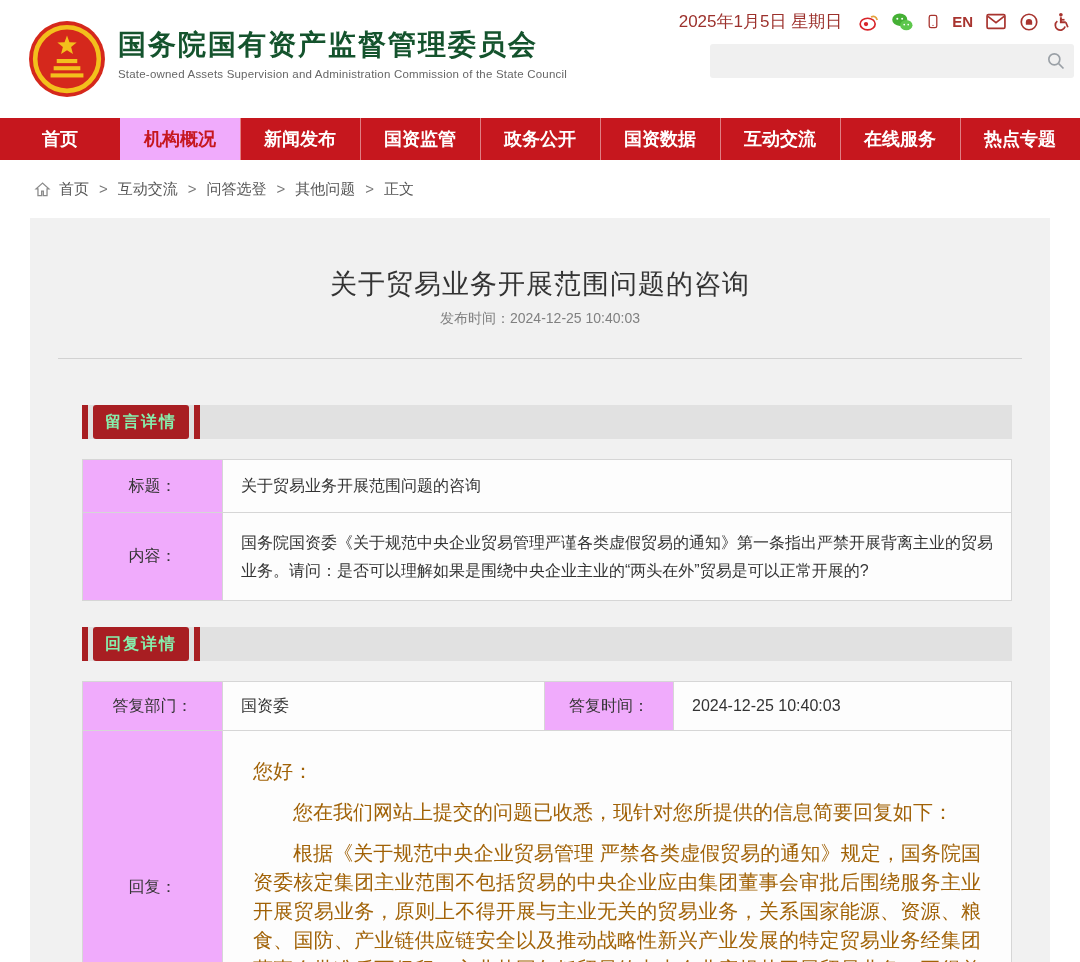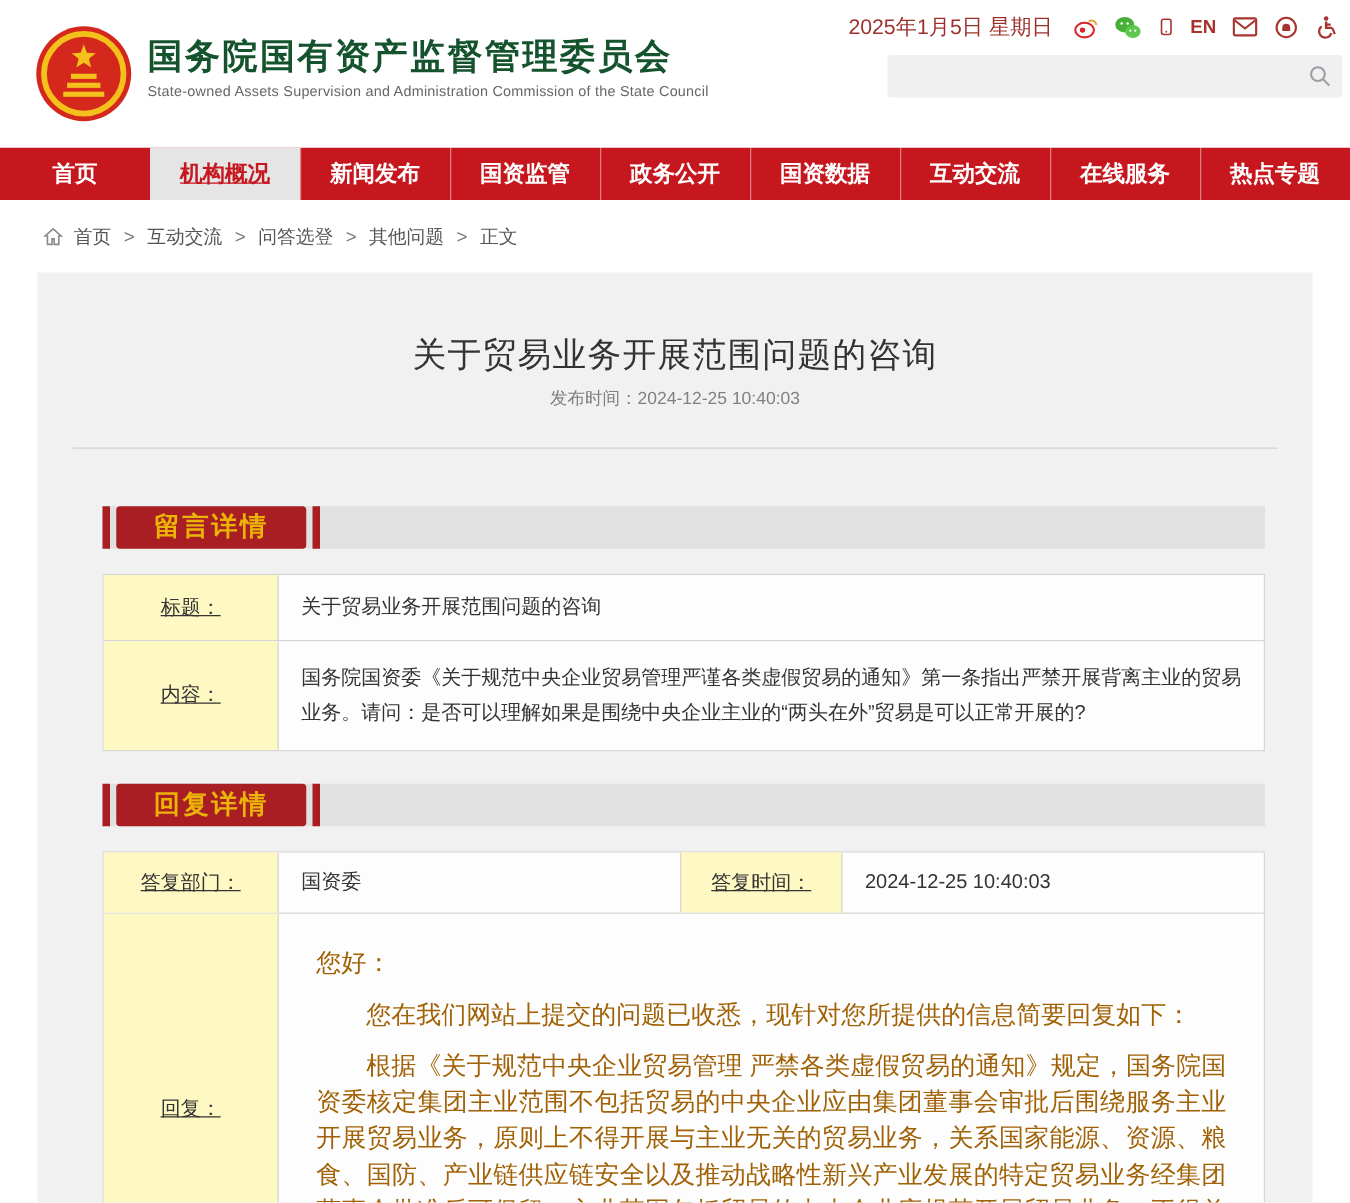--- a/index.html
+++ b/index.html
@@ -24,49 +24,49 @@
   .searchbox input { position:absolute; left:0; top:0; width:100%; height:100%;
     background:transparent; border:none; outline:none; padding:0 38px 0 10px; font-size:14px; color:#333; }
   .search-btn { position:absolute; right:8px; top:7px; cursor:pointer; }
 
   
   .nav { display:flex; width:1080px; height:42px; background:#c6171e; }
   .nav-item { flex:1; text-align:center; line-height:42px; color:#fff; font-size:18px;
     font-weight:bold; cursor:pointer; position:relative; }
   .nav-item + .nav-item::before { content:""; position:absolute; left:0; top:0; bottom:0;
     width:1px; background:rgba(255,255,255,.45); }
-  .nav-item.active { background:#e5e5e5; color:#c6171e;text-decoration:underline; }
+  .nav-item.active { background:#f0abfc; color:#c6171e; }
   .nav-item.active::before { display:none; }
 
   
   .breadcrumb { display:flex; align-items:center; height:58px; padding-left:34px;
     font-size:15px; color:#555; background:#fff; }
   .bc-home { display:inline-flex; margin-right:8px; }
   .bc-item { cursor:pointer; }
   .bc-sep { margin:0 10px; color:#777; }
 
   
   .panel { margin:0 30px; width:1020px; min-height:760px; background:#f1f1f1; padding-bottom:40px; }
   .article-title { padding-top:48px; text-align:center; font-size:27px; font-weight:500;
     color:#333; letter-spacing:1px; }
   .article-meta { margin-top:8px; text-align:center; font-size:14px; color:#808080; }
   .title-divider { margin:30px 28px 0 28px; border-top:1px solid #d2d2d2; }
 
   .strip { margin:46px 38px 0 52px; height:34px; background:#e1e1e1; display:flex; align-items:stretch; }
   .strip2 { margin-top:26px; }
   .strip-bar { width:6px; background:#a81e22; }
   .strip-gap { width:5px; }
-  .strip-badge { padding:0 30px; background:#a81e22; color:#eab308; font-size:21px; font-weight:bold;
+  .strip-badge { padding:0 12px; background:#a81e22; color:#86efac; font-size:16px; font-weight:bold;
     line-height:34px; border-radius:3px; letter-spacing:2px; }
 
   .tbl { margin:20px 38px 0 52px; border:1px solid #d6d6d6; background:#fdfdfd; }
   .trow { display:flex; border-top:1px solid #d6d6d6; align-items:stretch; }
   .trow:first-child { border-top:none; }
   .tcell-label { flex:0 0 140px; display:flex; align-items:center; justify-content:center;
-    background:#fef9c3; border-right:1px solid #d6d6d6; font-size:16px; color:#333;text-decoration:underline; }
+    background:#f0abfc; border-right:1px solid #d6d6d6; font-size:16px; color:#333; }
   .tcell-content { flex:1; display:flex; align-items:center; padding:10px 18px;
     font-size:16px; color:#333; line-height:28px; }
   .row-title { height:52px; }
   .row-content { min-height:88px; }
   .row-meta { height:48px; }
   .tcell-label2 { flex:0 0 130px; border-left:1px solid #d6d6d6; }
   .tcell-value2 { flex:0 0 337px; }
   .row-reply { min-height:300px; }
   .row-reply .tcell-content { display:block; padding:14px 18px 18px 18px; }
   .reply-body p { margin:12px; font-size:20px; color:#a16207; line-height:29px; text-align:justify; }

